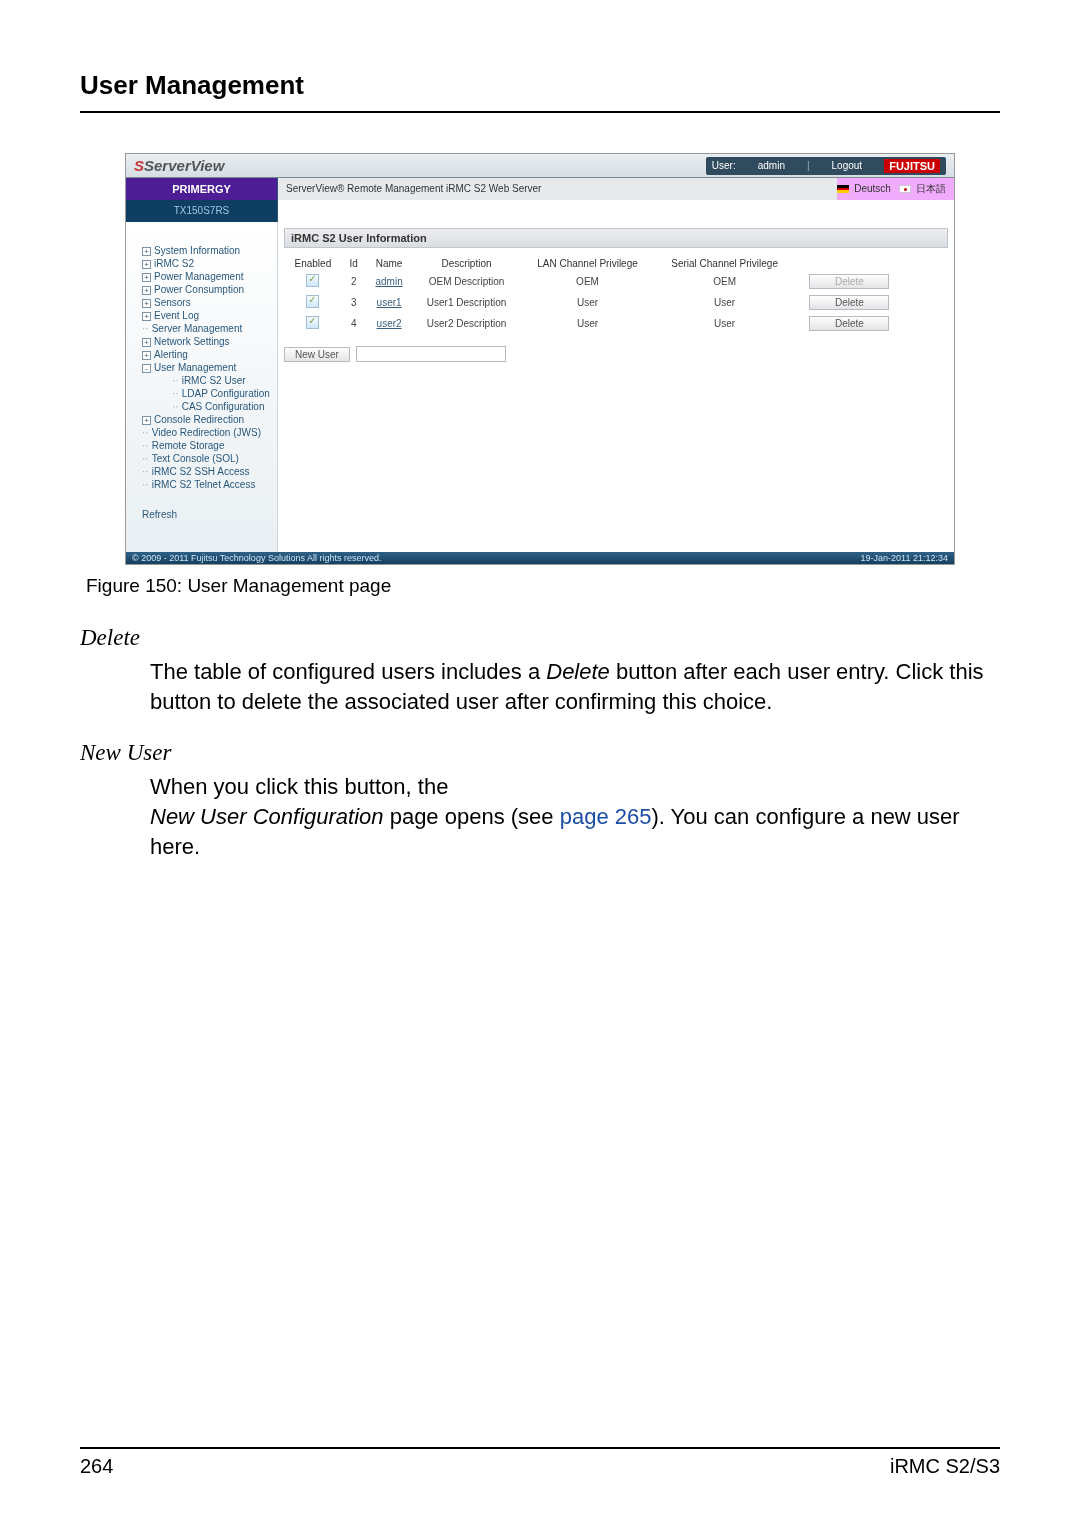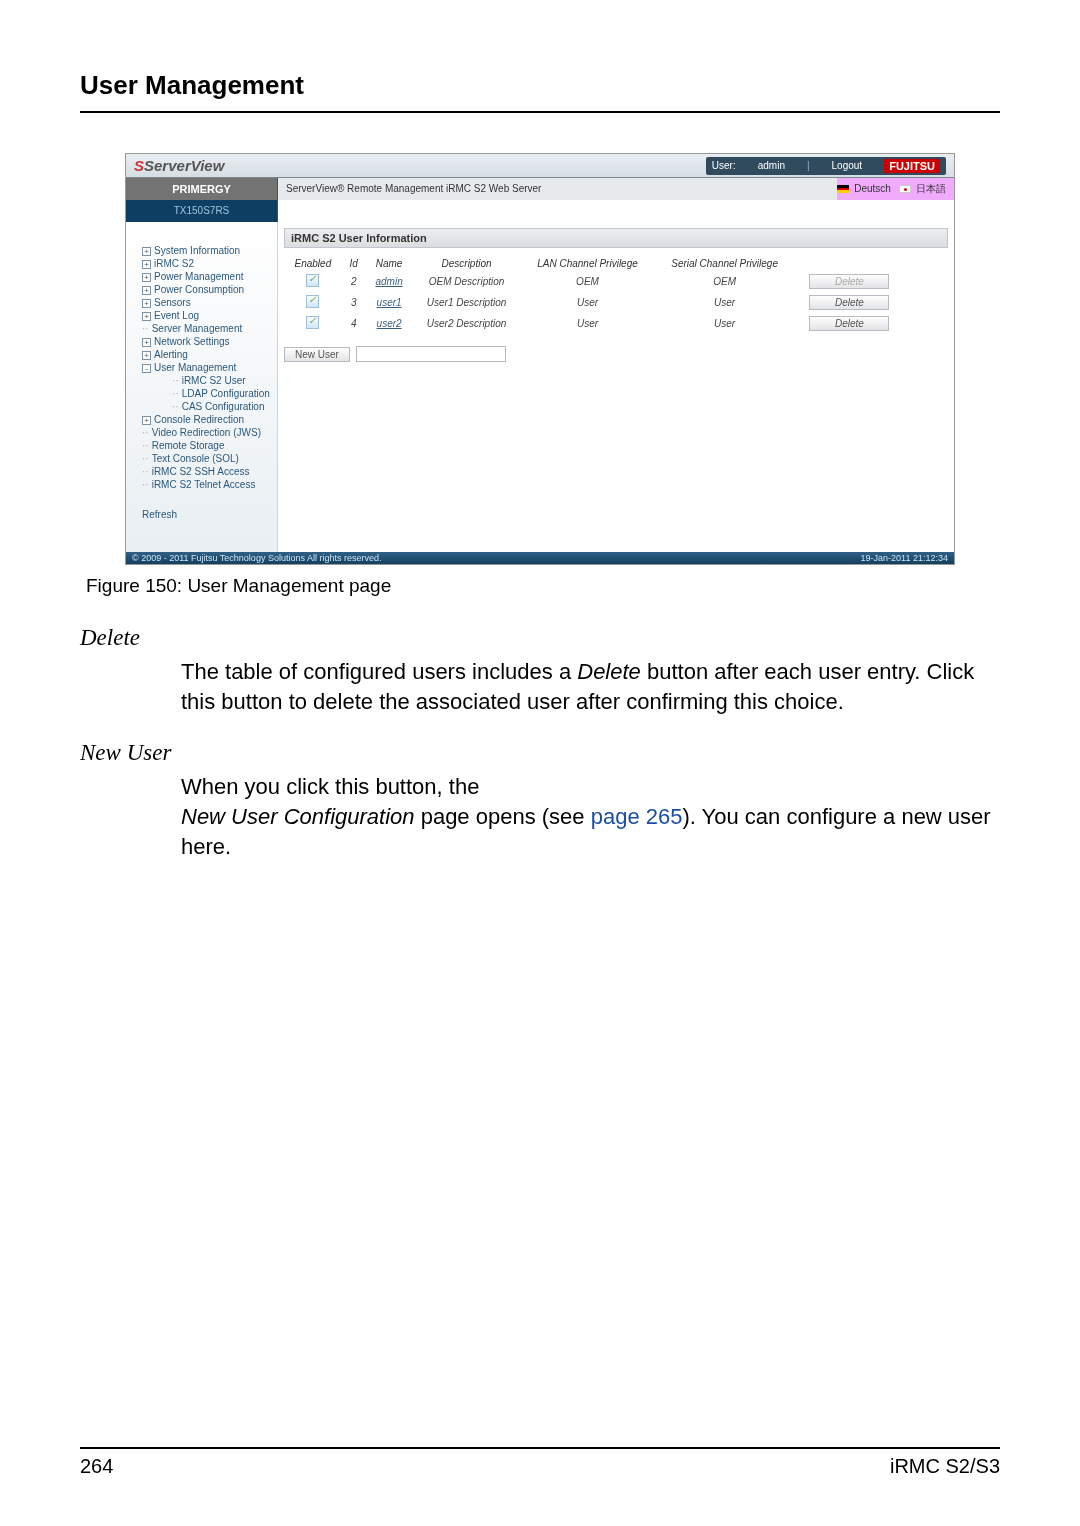--- a/index.html
+++ b/index.html
@@ -66,21 +66,21 @@
     background: #14405f;
     color: #fff;
     font-size: 10px;
   }
   .sv-primergy {
     width: 152px;
     text-align: center;
     font-weight: bold;
     font-size: 11px;
     line-height: 22px;
-    background: #737373;
+    background: #4c1d95;
     border-right: 1px solid #2c5577;
   }
   .sv-breadcrumb {
     flex: 1;
     line-height: 22px;
     padding-left: 8px;
     background:#e7eaec;
     color:#333;
   }
   .sv-langs {
@@ -141,21 +141,20 @@
     border:1px solid #bfc5cc;
     font-weight:bold;
     font-size:11px;
     padding:3px 6px;
   }
   .user-table{
     border-collapse:collapse;
     margin-top:8px;
     width:620px;
     font-size:10px;
-    font-style:italic;
   }
   .user-table th{
     font-weight:normal;
     color:#333;
     padding:2px 6px;
     text-align:center;
   }
   .user-table td{
     padding:3px 6px;
     text-align:center;
@@ -196,21 +195,21 @@
   .body-text{
     font-size:22px;
     line-height:1.35;
   }
   .term{
     font-style:italic;
     font-family:"Times New Roman", serif;
     font-size:23px;
     margin-bottom:6px;
   }
-  .indent{ margin-left:101px; margin-bottom:24px;}
+  .indent{ margin-left:70px; margin-bottom:24px;}
   .inline-italic{font-style:italic;}
   .link-color{ color:#1a4da3; }
   .page-footer{
     position:absolute;
     bottom:48px;
     left:80px;
     right:80px;
     border-top:2px solid #000;
     display:flex;
     justify-content:space-between;

